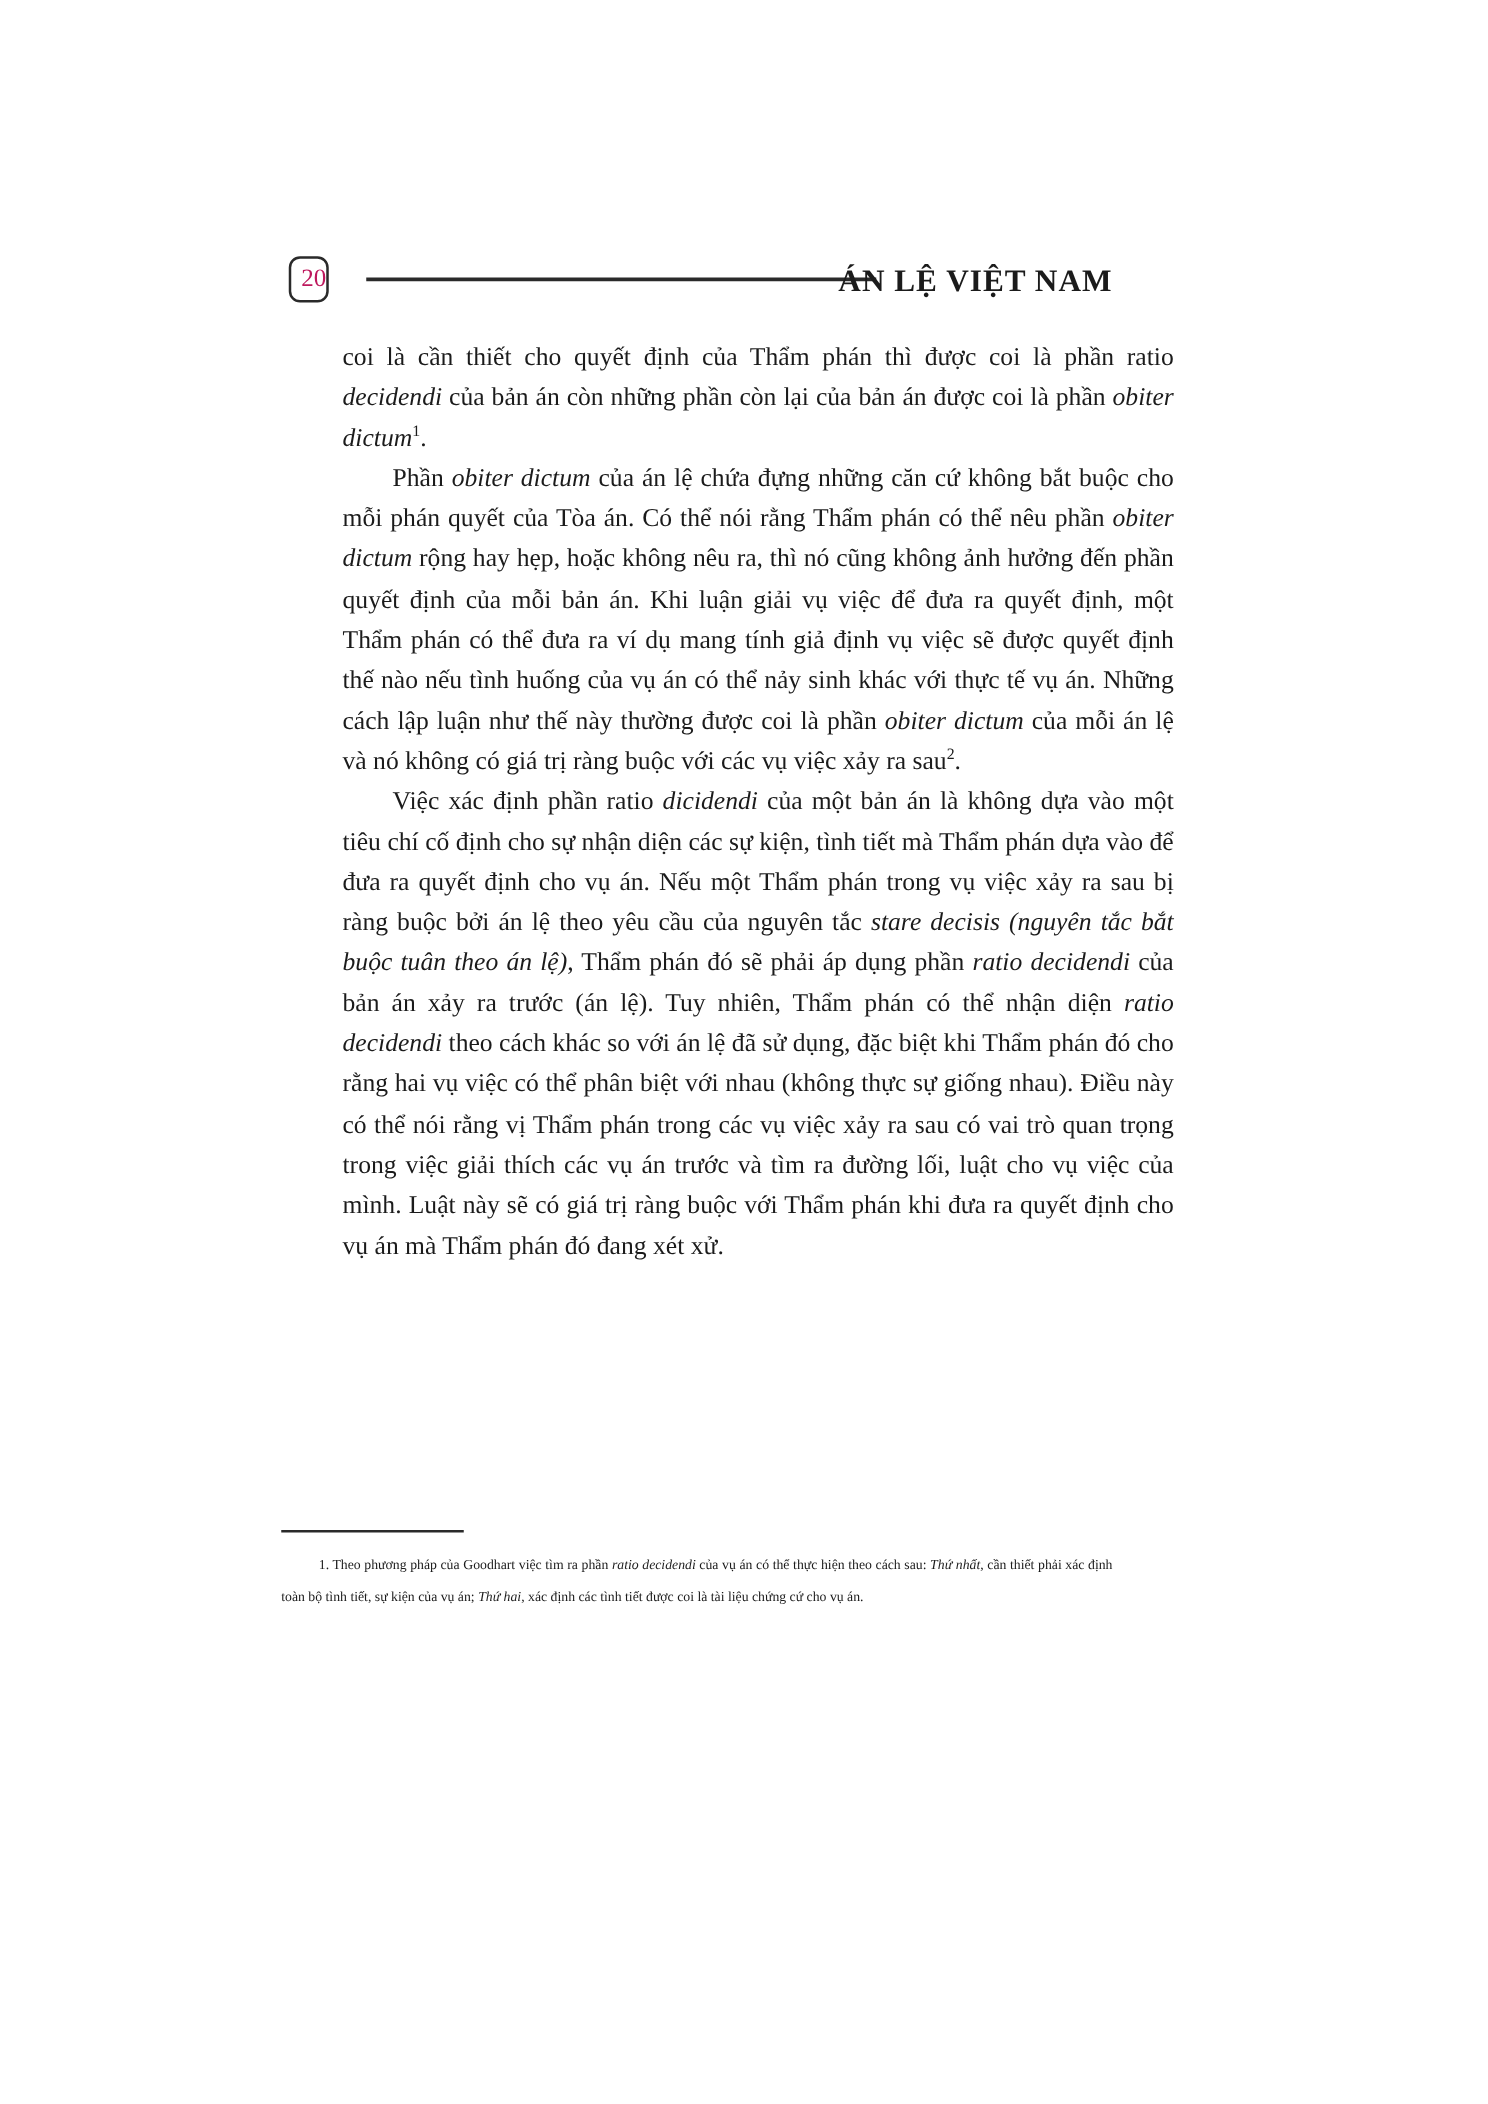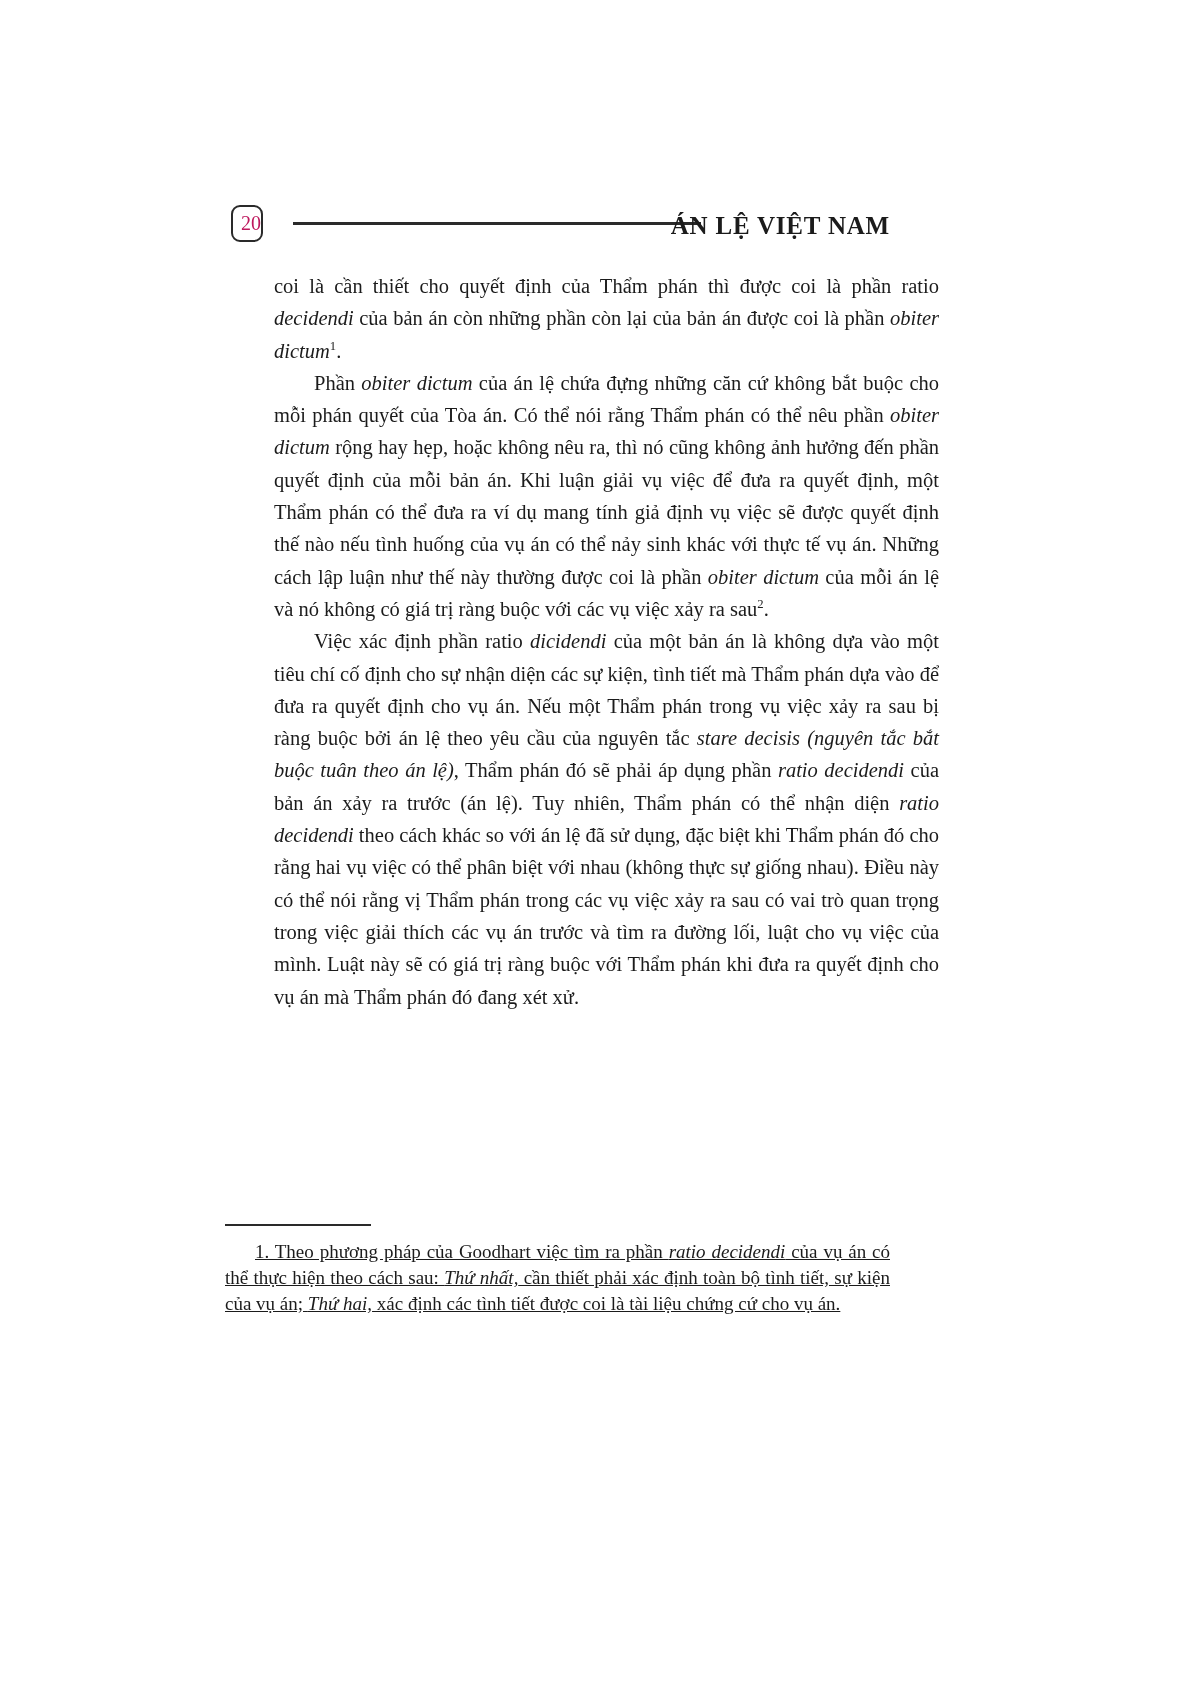--- a/index.html
+++ b/index.html
@@ -83,25 +83,24 @@
     left: 225px;
     width: 665px;
   }
   .footnote-rule {
     width: 146px;
     height: 2px;
     background: #2a2a2a;
     margin-bottom: 13px;
   }
   .footnote {
-    font-size: 19px;
+    font-size: 11px;
     line-height: 26px;
     text-align: justify;
     text-indent: 30px;
-    text-decoration: underline;
   }
   .footnote i { font-style: italic; }
 </style>
 </head>
 <body>
 
 <div class="page">
 
   <header class="page-header">
     <div class="page-number-box">

